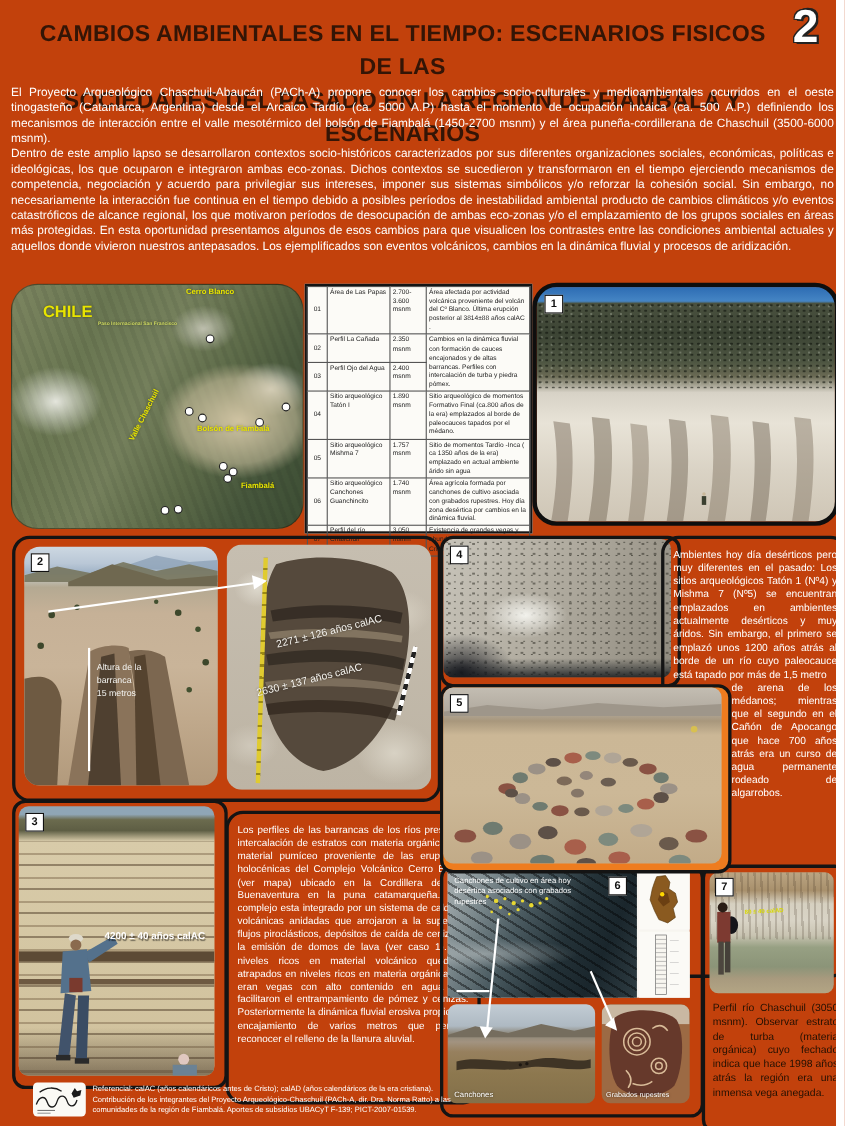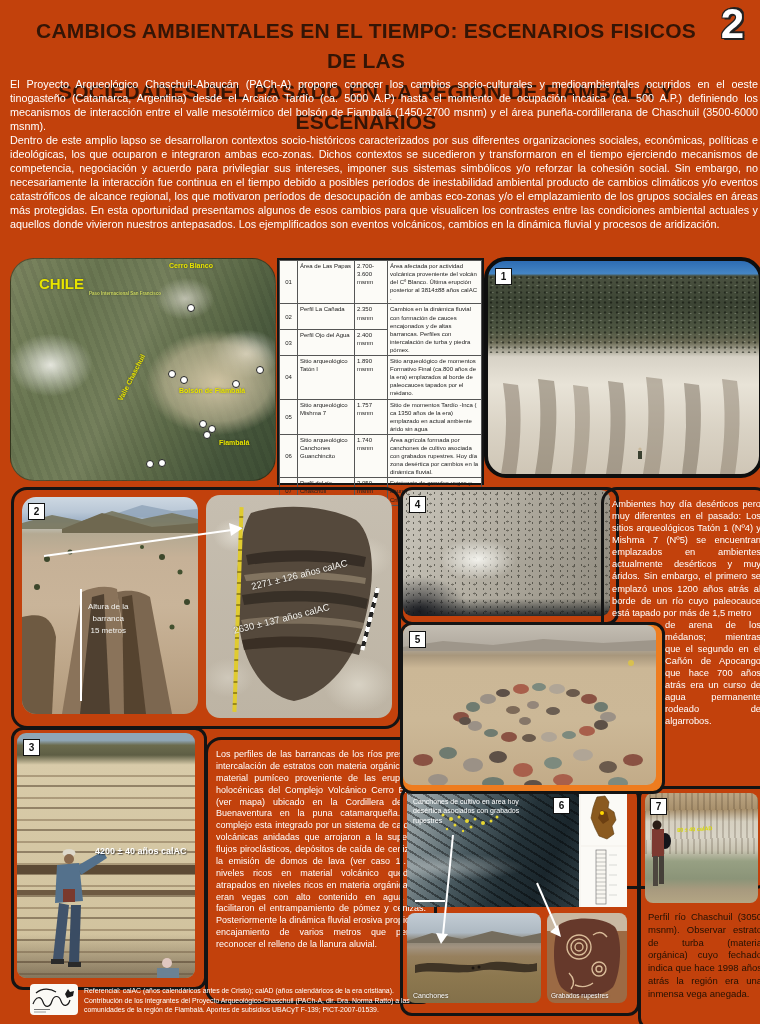--- a/index.html
+++ b/index.html
@@ -58,21 +58,21 @@
       radial-gradient(50px 40px at 82% 85%, #d8d2c4, rgba(0,0,0,0) 70%),
       radial-gradient(36px 28px at 12% 82%, #cfc8ba, rgba(0,0,0,0) 70%),
       linear-gradient(#c6beb0,#bdb4a4);}
   .tape{position:absolute;left:30px;top:12px;width:4px;height:205px;transform:rotate(2deg);
     background:repeating-linear-gradient(to bottom,#e0cb30 0 9px,#9c8a14 9px 11px);}
   .checker{position:absolute;right:20px;top:92px;width:4px;height:64px;transform:rotate(14deg);
     background:repeating-linear-gradient(to bottom,#fff 0 5px,#222 5px 10px);}
   .strat-date{position:absolute;color:#f5f3ee;font-size:9.5px;transform:rotate(-14deg);
     text-shadow:0 0 2px rgba(0,0,0,.45);white-space:nowrap;}
   .hline{position:absolute;left:58px;top:92px;width:2px;height:112px;background:#fff;}
-  .hnote{position:absolute;left:66px;top:104px;color:#f2f2ef;font-size:8px;line-height:1.5;white-space:pre-line;text-align:center;}
+  .hnote{position:absolute;left:66px;top:104px;color:#f2f2ef;font-size:8px;line-height:1.5;white-space:pre-line;}
   
   .photo4{left:0;top:0;width:207px;height:126px;border-radius:9px;
     background:
       radial-gradient(70px 50px at 8% 96%, rgba(20,22,28,.9), rgba(0,0,0,0) 70%),
       radial-gradient(55px 30px at 36% 55%, rgba(250,250,245,.9), rgba(0,0,0,0) 70%),
       linear-gradient(rgba(0,0,0,0) 86%, rgba(10,15,20,.8)),
       radial-gradient(rgba(40,40,32,.6) .8px, rgba(0,0,0,0) 1.1px),
       radial-gradient(rgba(50,48,40,.55) 1px, rgba(0,0,0,0) 1.4px),
       linear-gradient(110deg,#c8c4ba 0%,#b4afa3 40%,#a29d91 70%,#8f8a7e 100%);
     background-size:auto,auto,auto,7px 6px,11px 9px,auto;}

